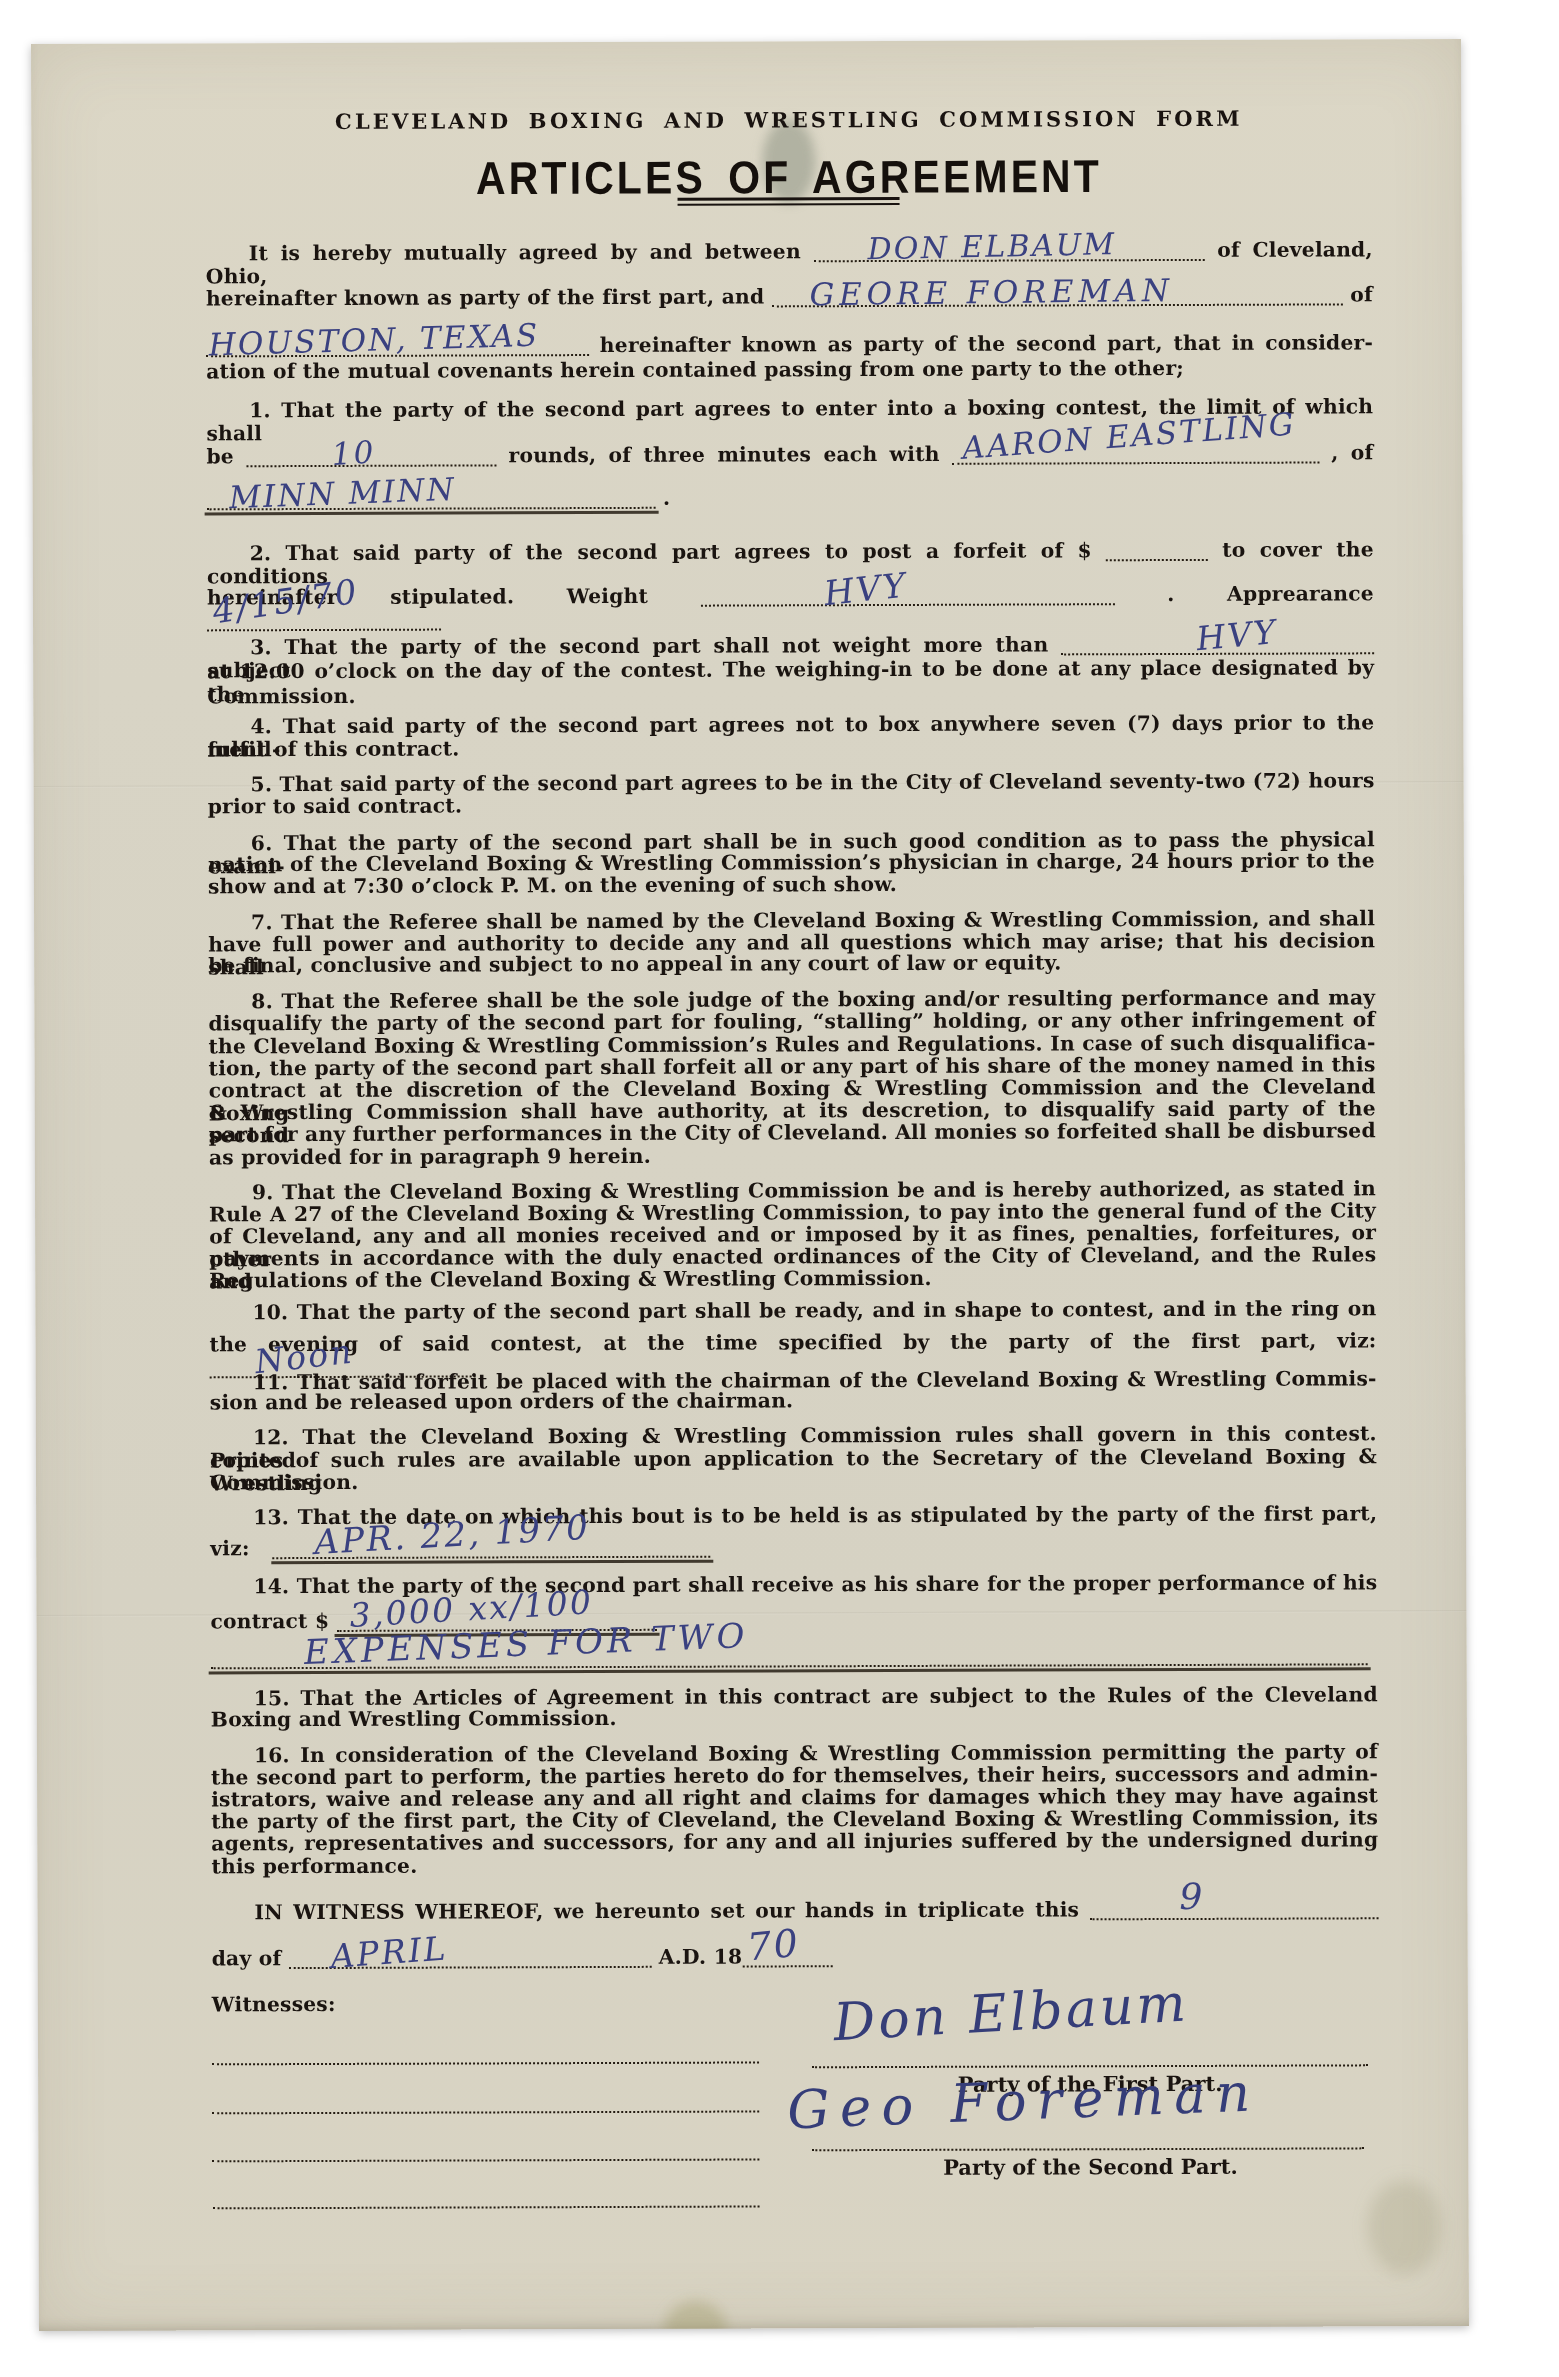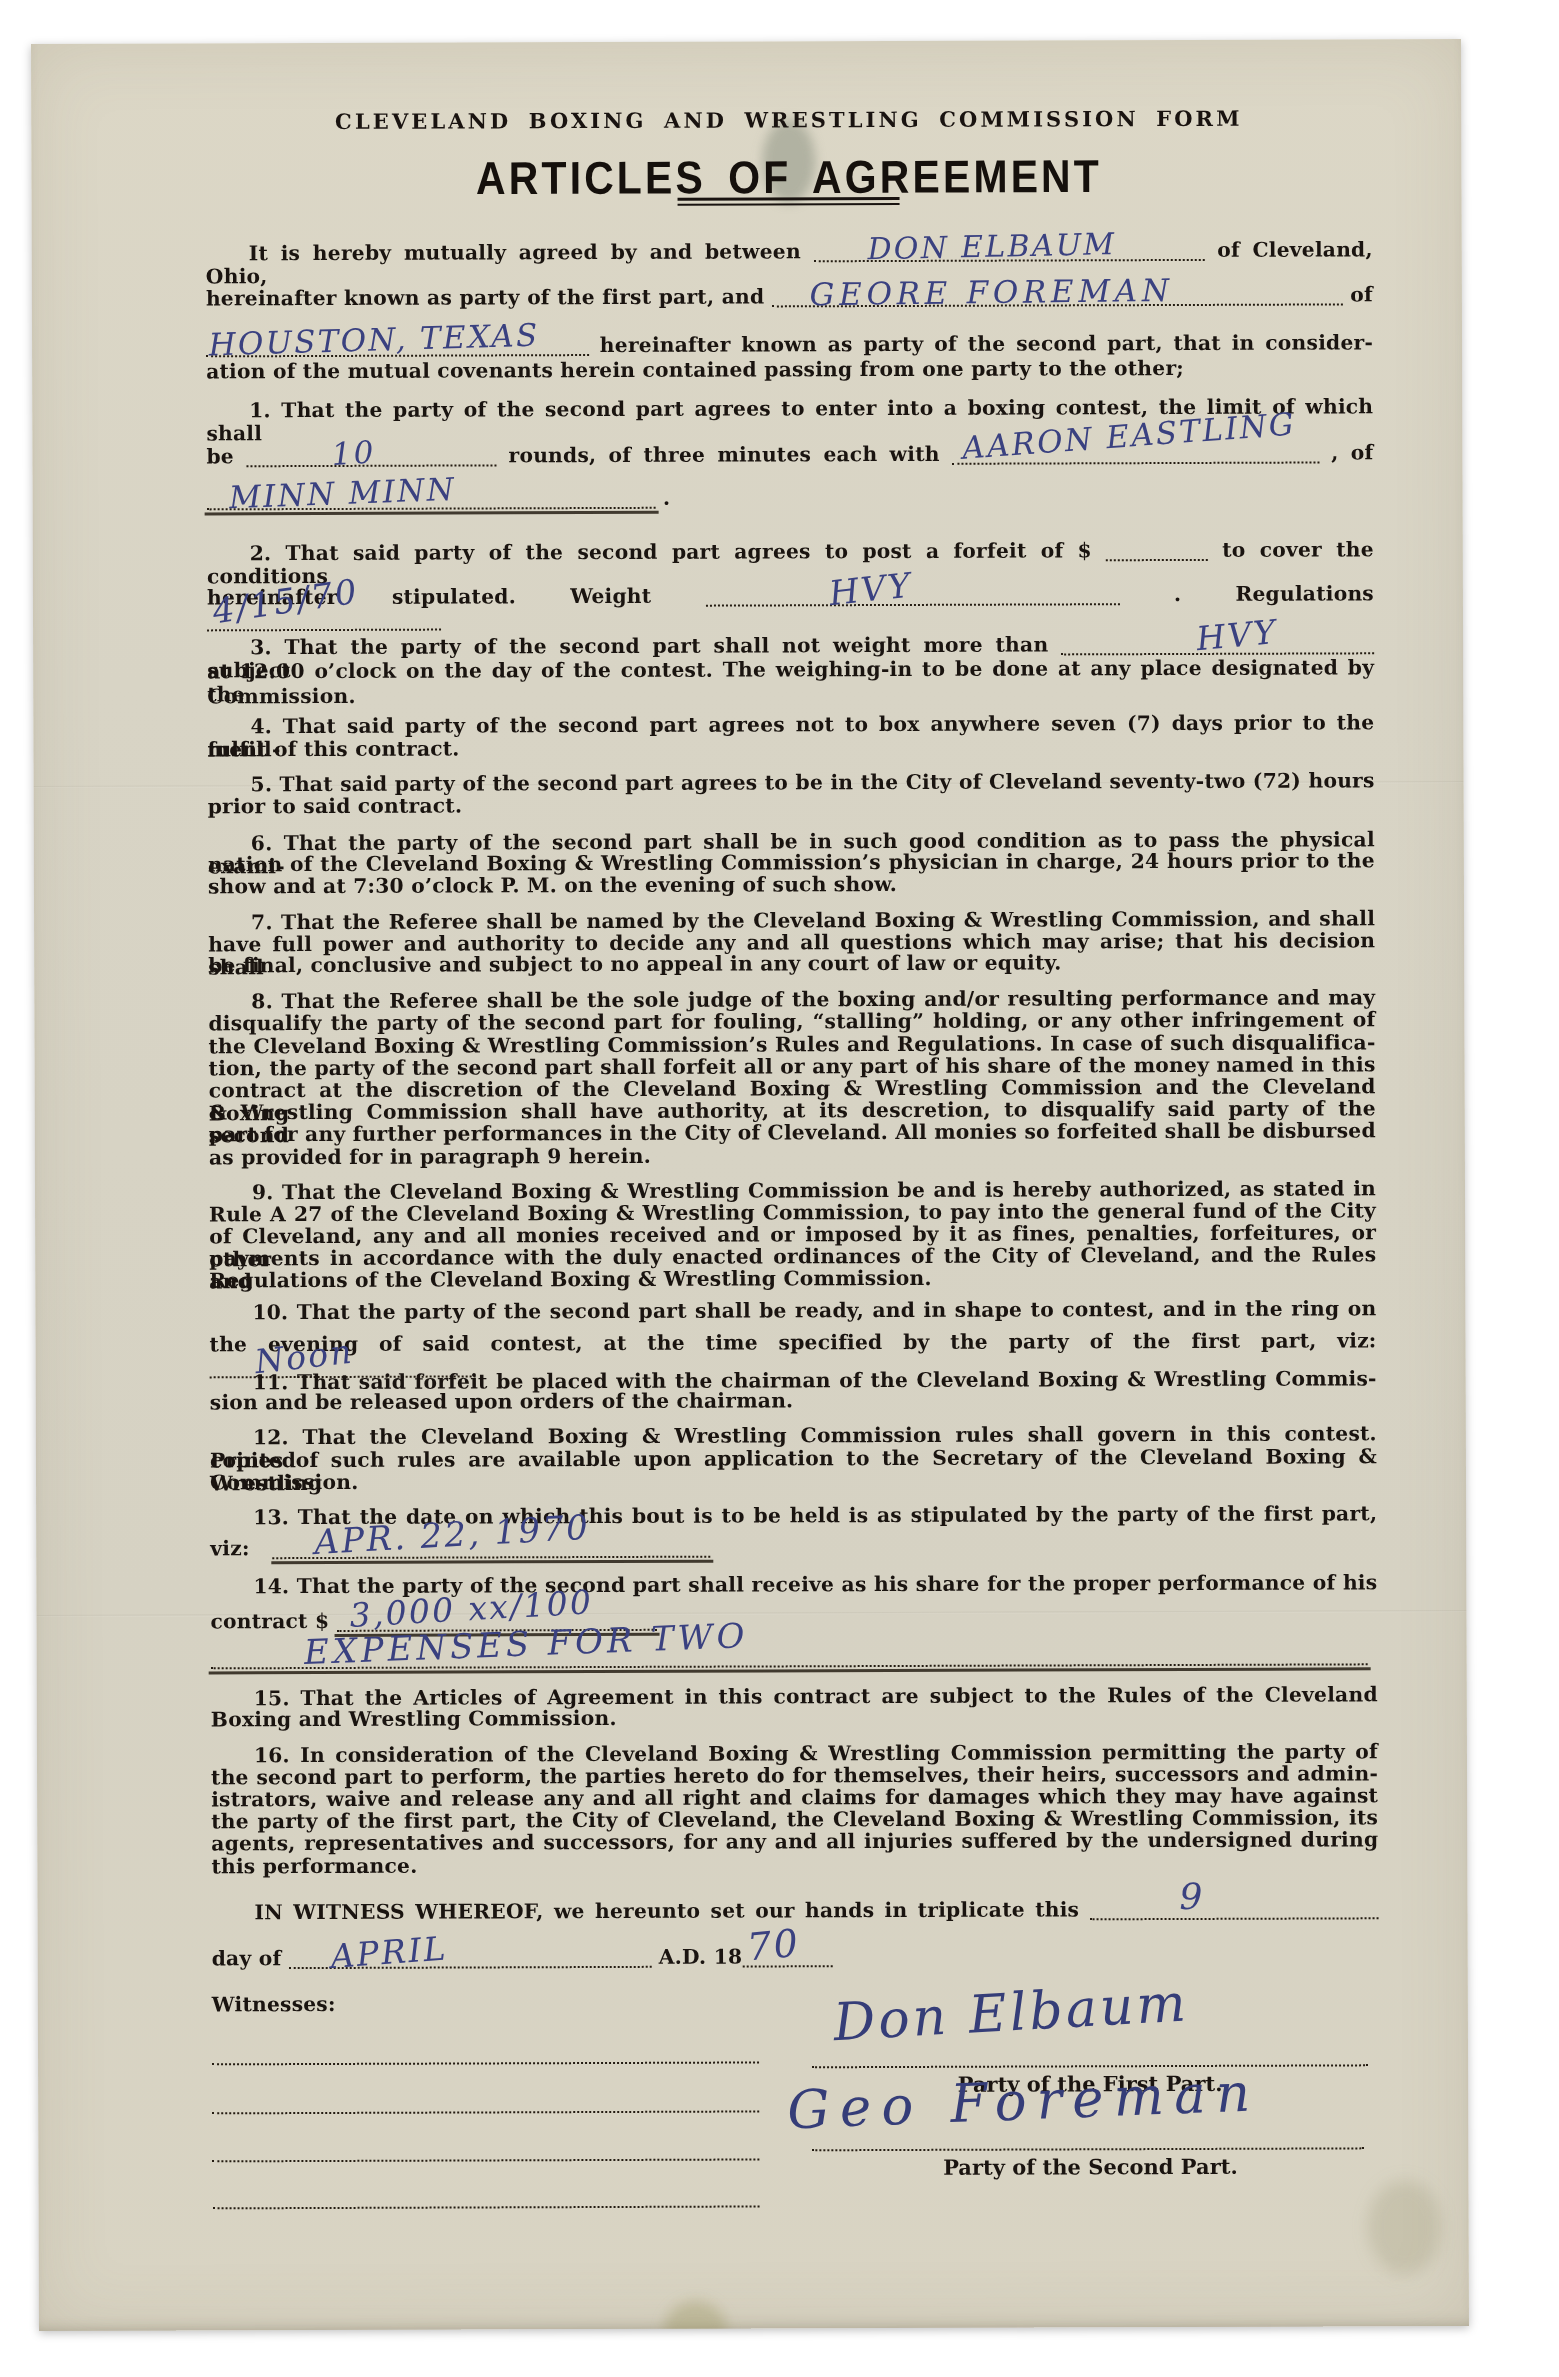--- a/index.html
+++ b/index.html
@@ -112,21 +112,21 @@
 
     <div class="line j ind" style="top:499px">
       <span>2. That said party of the second part agrees to post a forfeit of $</span>
       <span class="bl" style="width:102px"></span>
       <span>to cover the conditions</span>
     </div>
     <div class="line j" style="top:543px">
       <span>hereinafter stipulated.  Weight</span>
       <span class="bl" style="width:414px"><span class="hw" style="left:125px;font-size:34px;transform:rotate(-6deg);">HVY</span></span>
       <span>.</span>
-      <span>Regulations</span>
+      <span>Apprearance</span>
       <span class="bl" style="width:234px"><span class="hw" style="left:7.8px;bottom:1.6px;font-size:34px;transform:rotate(-8deg);">4/15/70</span></span>
     </div>
 
     <div class="line j ind" style="top:593px">
       <span>3. That the party of the second part shall not weight more than</span>
       <span class="bl" style="width:313px"><span class="hw" style="left:94px;font-size:33px;transform:rotate(-5deg);">HVY</span></span>
       <span>subject</span>
     </div>
     <div class="line j" style="top:617px">at 12:00 o’clock on the day of the contest.  The weighing-in to be done at any place designated by the</div>
     <div class="line" style="top:642px">Commission.</div>

